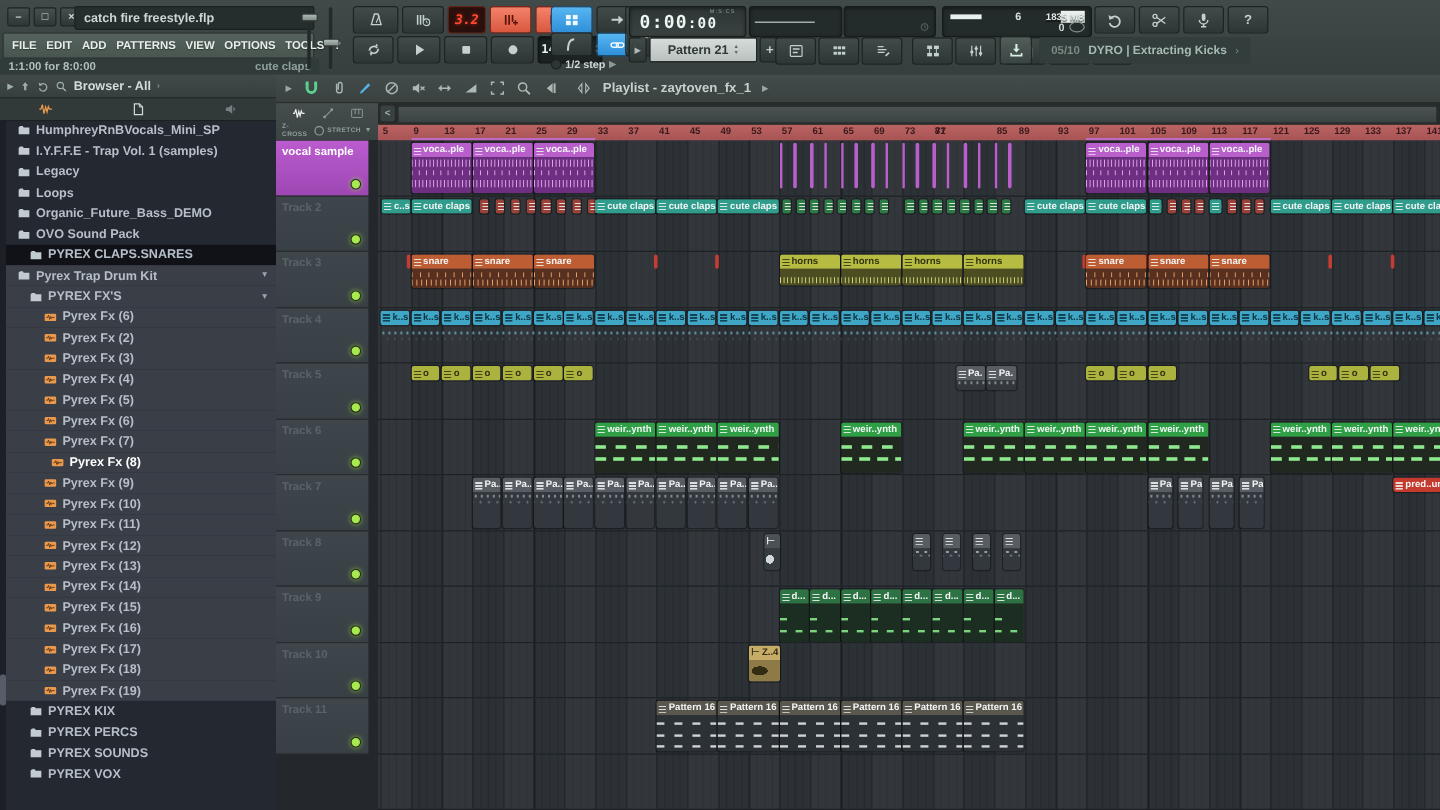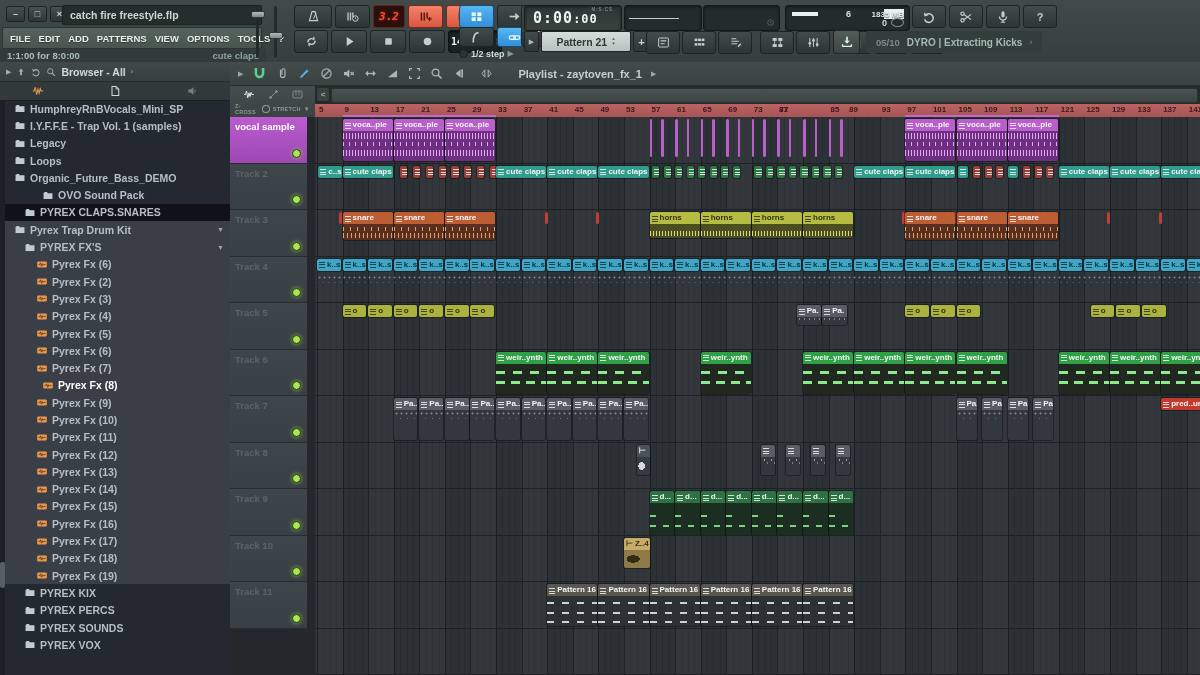--- a/index.html
+++ b/index.html
@@ -112,21 +112,21 @@
   #browser-scroll .hnd{position:absolute;left:0;width:5px;height:26px;background:#565d68;border-radius:2px;}
 
   
   #playlist{position:absolute;left:230px;top:62px;width:970px;height:613px;background:#2d3237;}
   #pl-toolbar{position:absolute;left:0;top:0;width:100%;height:24px;background:linear-gradient(#434c4b,#39423f);
               border-bottom:1px solid #272e2d;display:flex;align-items:center;gap:9px;padding:0 8px;box-sizing:border-box;}
   #pl-toolbar .ic{width:13px;height:13px;color:#abb9b5;}
   #pl-toolbar .tri{color:#9aa8a3;font-size:7px;}
   #pl-toolbar .ic.magnet{color:#5ad08e;width:15px;height:15px;}
   #pl-toolbar .ic.brush{color:#54b4ea;}
-  #pl-title{color:#c6d1cd;font-size:11px;font-weight:bold;margin-left:16px;}
+  #pl-title{color:#c6d1cd;font-size:11px;font-weight:bold;margin-left:0;}
   #pl-corner{position:absolute;left:0;top:24px;width:85px;height:31px;background:linear-gradient(#454e4d,#3a4342);
              border-right:1px solid #20262a;border-bottom:1px solid #20262a;}
   #pl-corner .icons{display:flex;align-items:center;justify-content:space-around;height:17px;padding:0 6px;}
   #pl-corner .icons .ic{width:13px;height:11px;color:#8b9995;}
   #pl-corner .icons .ic.wav{color:#e8eeec;width:16px;}
   #pl-corner .mini{display:flex;align-items:center;gap:3px;padding:0 5px;color:#8e9c98;font-size:5.5px;font-weight:bold;letter-spacing:.3px;}
   #pl-corner .mini .cir{width:6px;height:6px;border:1px solid #8e9c98;border-radius:50%;}
   #pl-hscroll{position:absolute;left:85px;top:24px;width:885px;height:18px;background:#262b2a;border-bottom:1px solid #1b201f;}
   #pl-hscroll .lbtn{position:absolute;left:2px;top:2px;width:12px;height:13px;background:#3a4241;border-radius:2px;
                     color:#9fb0ab;font-size:8px;font-weight:bold;display:flex;align-items:center;justify-content:center;}
@@ -562,21 +562,21 @@
           <span>Loops</span>
         </div>
         <div class="bitem dark" style="padding-left: 14px;">
           <div class="ic">
             <svg viewBox="0 0 16 16" fill="currentColor">
               <path d="M1.5 13V4.5L3.5 3h3l1.2 1.8h6.8V13z"></path>
             </svg>
           </div>
           <span>Organic_Future_Bass_DEMO</span>
         </div>
-        <div class="bitem dark" style="padding-left: 14px; margin-left: 28px;">
+        <div class="bitem dark" style="padding-left: 14px;">
           <div class="ic">
             <svg viewBox="0 0 16 16" fill="currentColor">
               <path d="M1.5 13V4.5L3.5 3h3l1.2 1.8h6.8V13z"></path>
             </svg>
           </div>
           <span>OVO Sound Pack</span>
         </div>
         <div class="bitem selected" style="padding-left: 24px;">
           <div class="ic">
             <svg viewBox="0 0 16 16" fill="currentColor">

